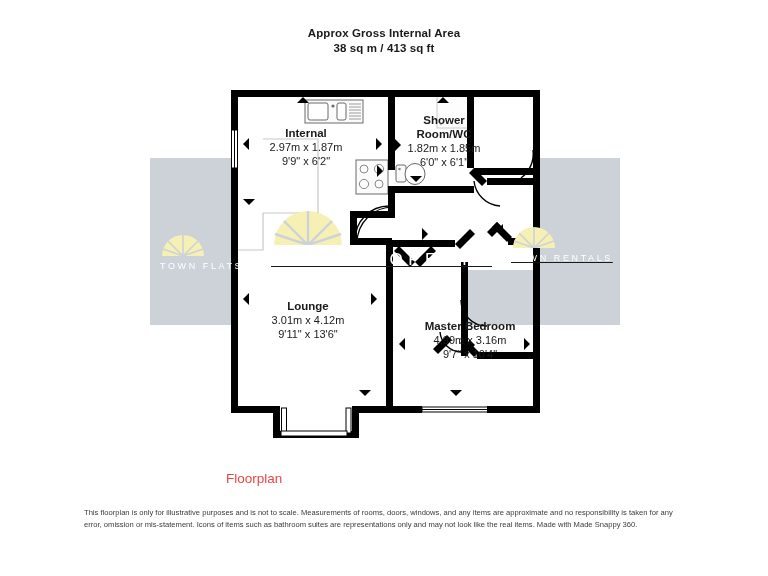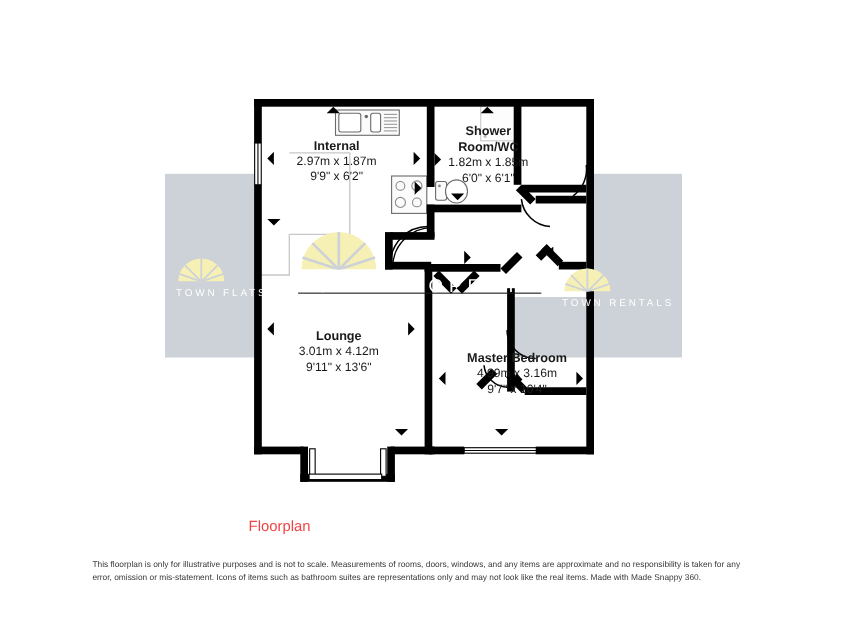--- a/index.html
+++ b/index.html
@@ -36,21 +36,21 @@
   .wm .fan svg{display:block;}
   .wm .wtext{
     color:#ffffff;font-size:9px;letter-spacing:2.6px;
     font-family:"Liberation Sans", sans-serif;white-space:nowrap;
   }
   .wm.big .fan{width:74px;height:37px;}
   .wm.big .wtext{font-size:17px;letter-spacing:5.5px;}
 
   #wm-left{left:160px;top:233px;}
   #wm-center{left:271px;top:208px;text-decoration:underline;}
-  #wm-right{left:511px;top:242px;}
+  #wm-right{left:511px;top:225px;text-decoration:underline;}
 
   
   .plan{position:absolute;left:0;top:0;width:768px;height:576px;z-index:4;}
 
   
   .room-label{
     position:absolute;z-index:8;text-align:center;
     font-size:11px;line-height:14px;white-space:nowrap;
   }
   .room-label .rname{font-weight:bold;font-size:11.5px;display:block;}
@@ -70,20 +70,24 @@
     position:absolute;left:84px;top:507px;width:600px;
     text-align:left;font-size:7.6px;line-height:11.6px;
     color:#3a3a3a;z-index:8;
   }
 </style>
 </head>
 <body>
 
 <div id="stage">
 
+  <div class="header">
+    <div>Approx Gross Internal Area</div>
+    <div>38 sq m / 413 sq ft</div>
+  </div>
 
   <div class="wm-band"></div>
 
   <svg class="plan" viewBox="0 0 768 576">
 
     <g>
       <path d="M231,90 L540,90 L540,270 L462,270 L462,413 L355,413 L355,430 L270,430 L270,413 L231,413 Z" fill="#ffffff" stroke="none"></path>
     </g>
 
     <g stroke="#6a6a6a" fill="none" stroke-width="1">

